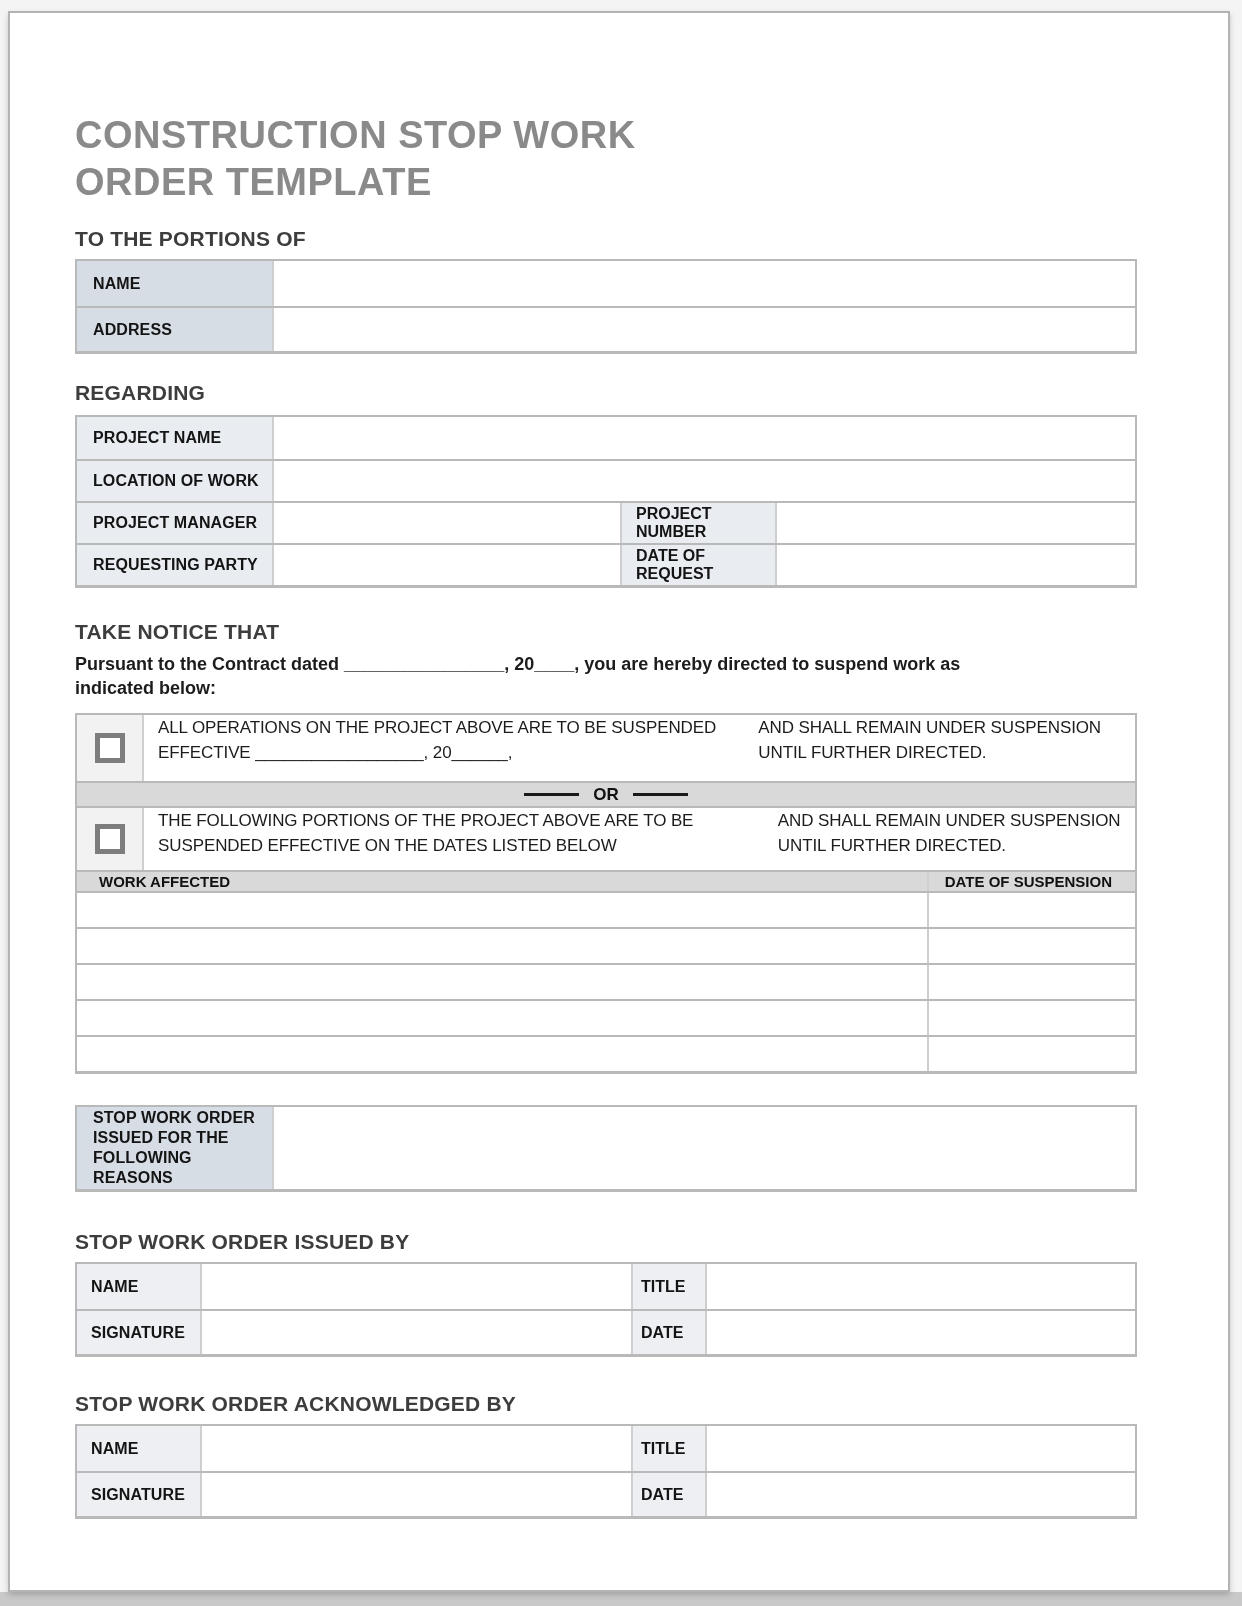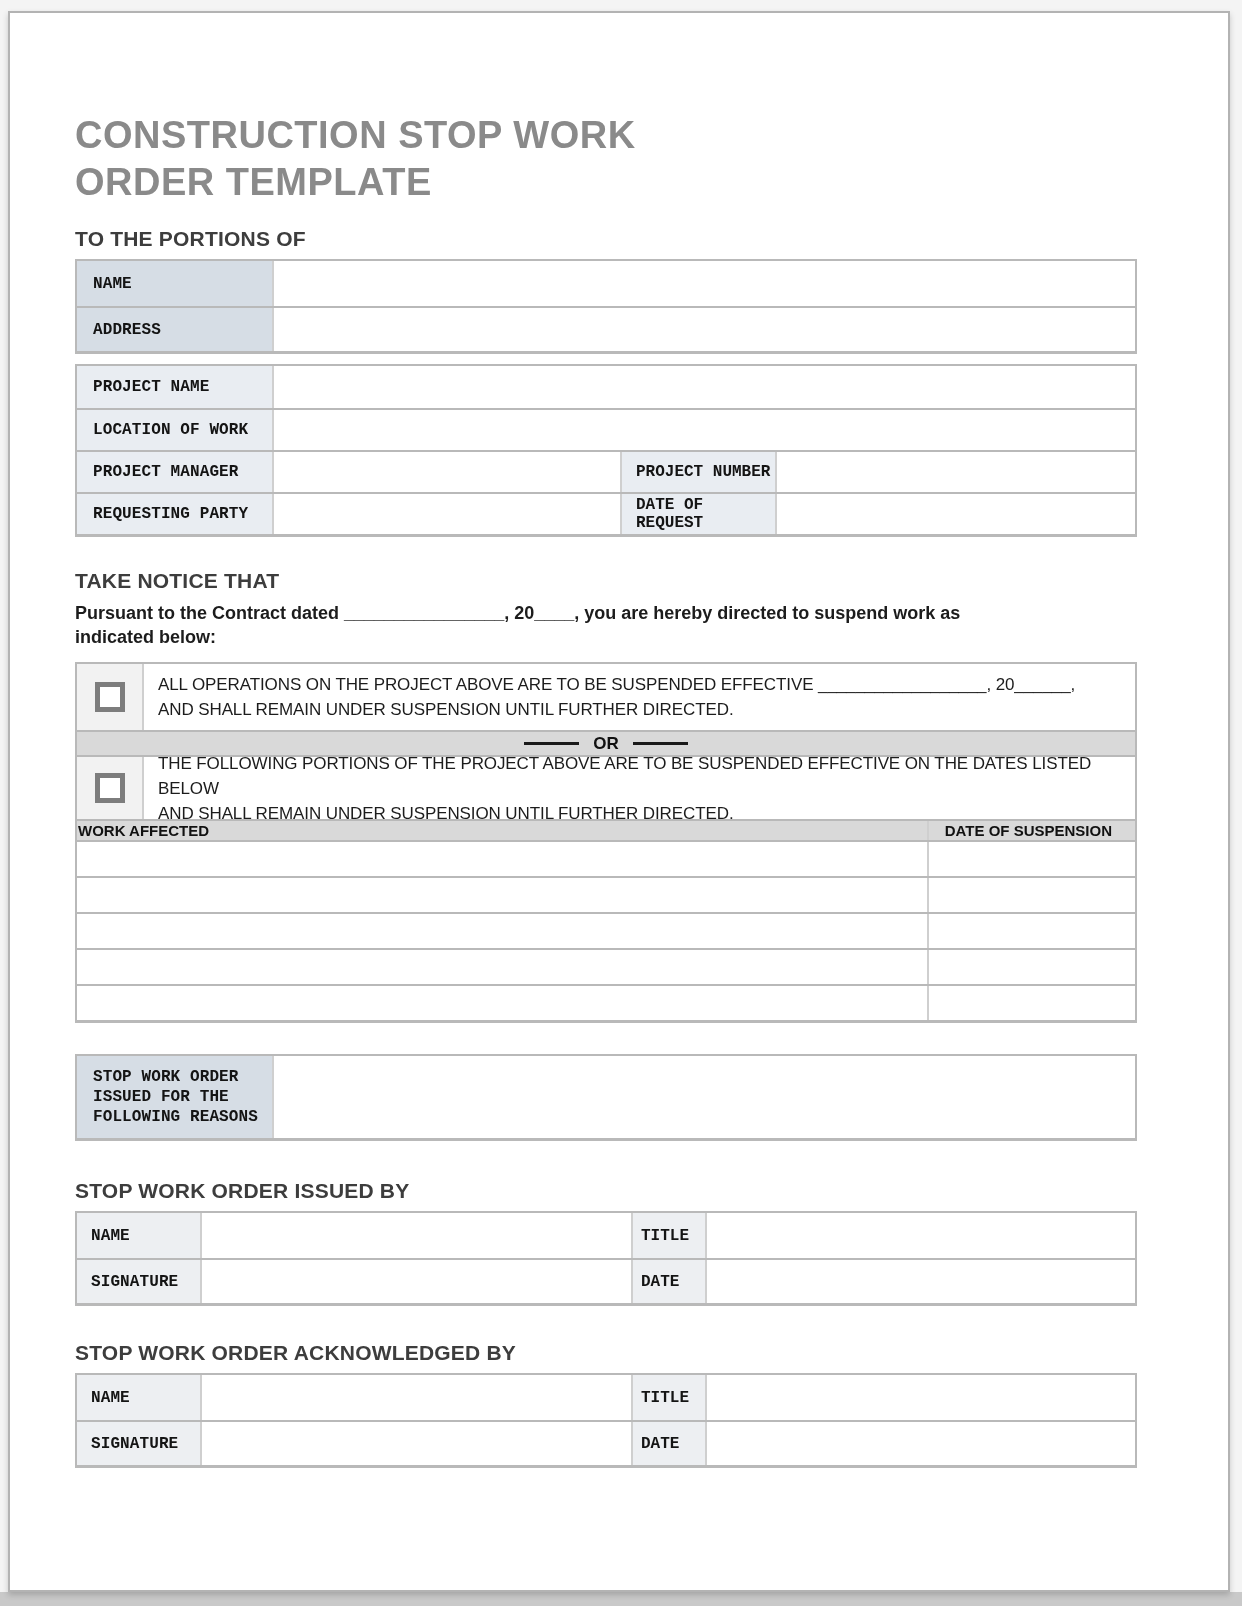--- a/index.html
+++ b/index.html
@@ -39,21 +39,21 @@
   .h-attention{margin-top:21px;}
   .h-regarding{margin-top:27px;}
   .h-notice{margin-top:32px;}
   .h-issued{margin-top:38px;}
   .h-ack{margin-top:35px;}
 
   
   .tbl{border:2px solid var(--table-border);border-bottom-width:3px;}
   .tbl .row{display:flex;border-top:2px solid var(--table-border);}
   .tbl .row:first-child{border-top:none;}
-  .cell{min-height:100%;font-family:Liberation Mono, monospace;}
+  .cell{min-height:100%;}
   .cell.label{
     font-size:16px;font-weight:700;color:var(--label-text);
     display:flex;align-items:center;padding-left:16px;letter-spacing:0.1px;
   }
   .cell.value{background:#fff;flex:1;border-left:2px solid var(--cell-divider);}
 
   
   .tbl-attention{margin-top:8px;}
   .tbl-attention .row{height:45px;}
   .tbl-attention .cell.label{width:195px;background:var(--label-steel-bg);}
@@ -71,28 +71,28 @@
   
   .notice-intro{margin-top:8px;font-size:18px;font-weight:700;color:var(--body-text);line-height:24px;}
 
   
   .tbl-notice{margin-top:13px;}
   .option-row{display:flex;}
   .option-row.a{height:66px;}
   .option-row.b{height:64px;border-top:2px solid var(--table-border);}
   .checkbox-cell{width:65px;background:var(--checkbox-cell-bg);display:flex;align-items:center;justify-content:center;}
   .checkbox{width:30px;height:30px;border:5px solid var(--checkbox-border);background:#fff;}
-  .option-text{flex:1;border-left:2px solid var(--cell-divider);display:flex;flex-direction:column;justify-content:center;
+  .option-text{flex:1;border-left:2px solid var(--cell-divider);display:flex;flex-direction:row;justify-content:center;
     padding-left:14px;font-size:17px;color:var(--body-text);line-height:25px;letter-spacing:-0.1px;}
   .or-row{height:25px;background:var(--or-divider-bg);border-top:2px solid var(--table-border);
     display:flex;align-items:center;justify-content:center;gap:14px;}
   .or-line{width:55px;height:3px;background:#1a1a1a;}
   .or-label{font-size:17px;font-weight:700;color:#111;}
   .work-header{height:21px;background:var(--table-header-bg);border-top:2px solid var(--table-border);display:flex;}
-  .work-header .wh1{width:850px;font-size:15px;font-weight:700;color:#111;padding-left:1px;display:flex;align-items:center;}
+  .work-header .wh1{width:850px;font-size:15px;font-weight:700;color:#111;padding-left:22px;display:flex;align-items:center;}
   .work-header .wh2{flex:1;font-size:15px;font-weight:700;color:#111;display:flex;align-items:center;justify-content:flex-end;padding-right:23px;border-left:2px solid var(--cell-divider);}
   .work-row{height:36px;display:flex;border-top:2px solid var(--table-border);}
   .work-row .wc1{width:850px;background:#fff;}
   .work-row .wc2{flex:1;background:#fff;border-left:2px solid var(--cell-divider);}
 
   
   .tbl-reasons{margin-top:31px;}
   .tbl-reasons .row{height:82px;}
   .tbl-reasons .cell.label{width:195px;background:var(--label-steel-bg);line-height:20px;align-items:center;padding-right:14px;}
 
@@ -124,20 +124,21 @@
         <div class="row">
           <div class="cell label">NAME</div>
           <div class="cell value"></div>
         </div>
         <div class="row">
           <div class="cell label">ADDRESS</div>
           <div class="cell value"></div>
         </div>
       </div>
 
+      <h2 class="section-heading h-regarding">REGARDING</h2>
       <div class="tbl tbl-regarding">
         <div class="row">
           <div class="cell label">PROJECT NAME</div>
           <div class="cell value"></div>
         </div>
         <div class="row">
           <div class="cell label">LOCATION OF WORK</div>
           <div class="cell value"></div>
         </div>
         <div class="row">

